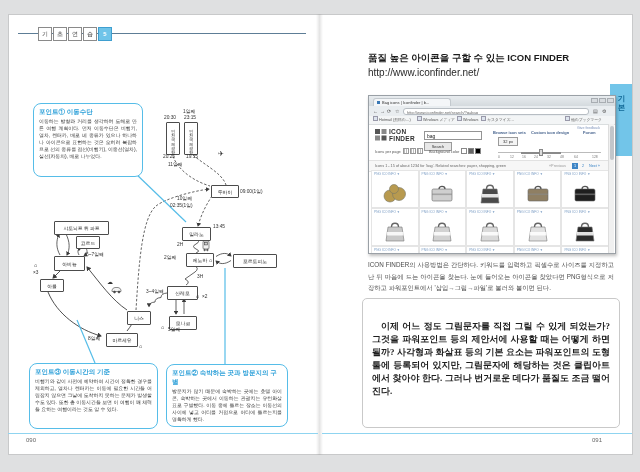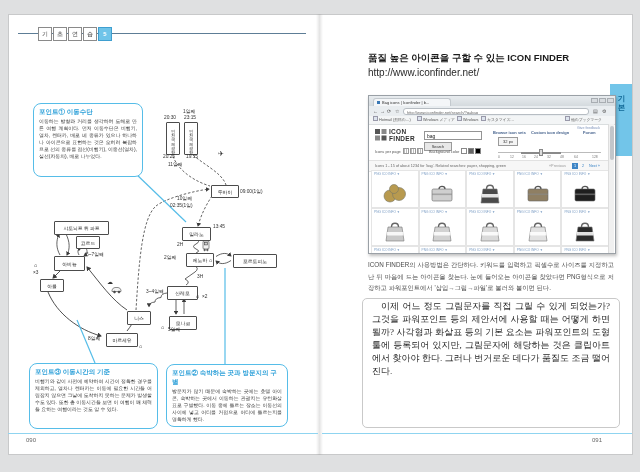--- a/index.html
+++ b/index.html
@@ -407,20 +407,20 @@
       </div>
 
     <div class="scrollbar" style="left:239px;top:28px;height:129px;">
       <div class="thumb" style="top:2px;height:34px;"></div>
     </div>
   </div>
 
   <div class="caption" style="left:368px;top:259px;width:246px;">ICON FINDER의 사용방법은 간단하다. 키워드를 입력하고 픽셀수로 사이즈를 지정하고 난 뒤 마음에 드는 아이콘을 찾는다. 눈에 들어오는 아이콘을 찾았다면 PNG형식으로 저장하고 파워포인트에서 '삽입→그림→파일'로 불러와 붙이면 된다.</div>
 
   <div class="bodybox" style="left:362px;top:298px;width:256px;height:128px;"></div>
-  <div class="bodytext" style="left:372px;top:300px;width:238px;">
+  <div class="bodytext" style="left:372px;top:320px;width:238px;font-weight:bold;">
     <p>이제 어느 정도 그림문자를 직접 그릴 수 있게 되었는가? 그것을 파워포인트 등의 제안서에 사용할 때는 어떻게 하면 될까? 사각형과 화살표 등의 기본 요소는 파워포인트의 도형툴에 등록되어 있지만, 그림문자에 해당하는 것은 클립아트에서 찾아야 한다. 그러나 번거로운 데다가 품질도 조금 떨어진다.</p>
   </div>
 
   <div class="footline" style="left:322px;top:433px;width:310px;"></div>
   <div class="pgnum" style="left:592px;top:437px;">091</div>
 
 </div>
 
 </body></html>

